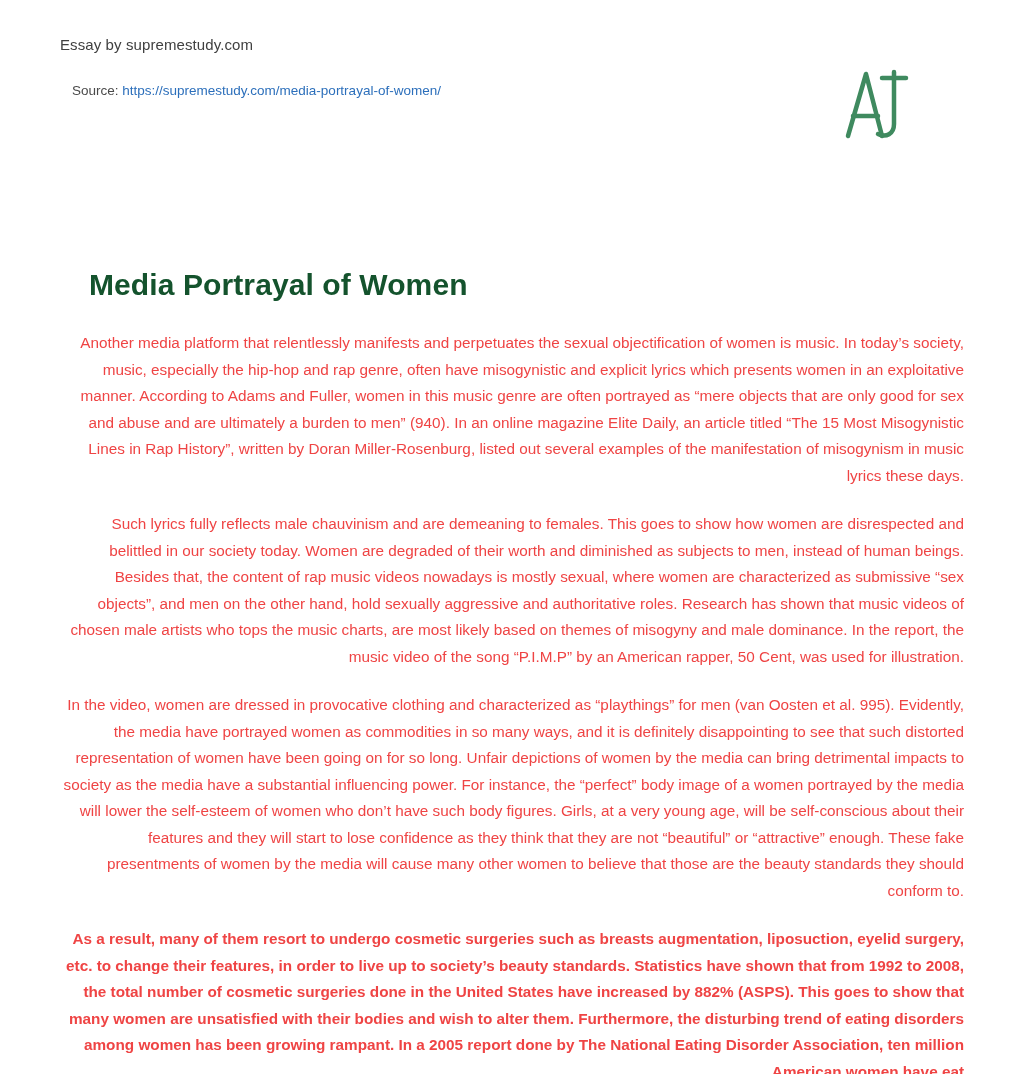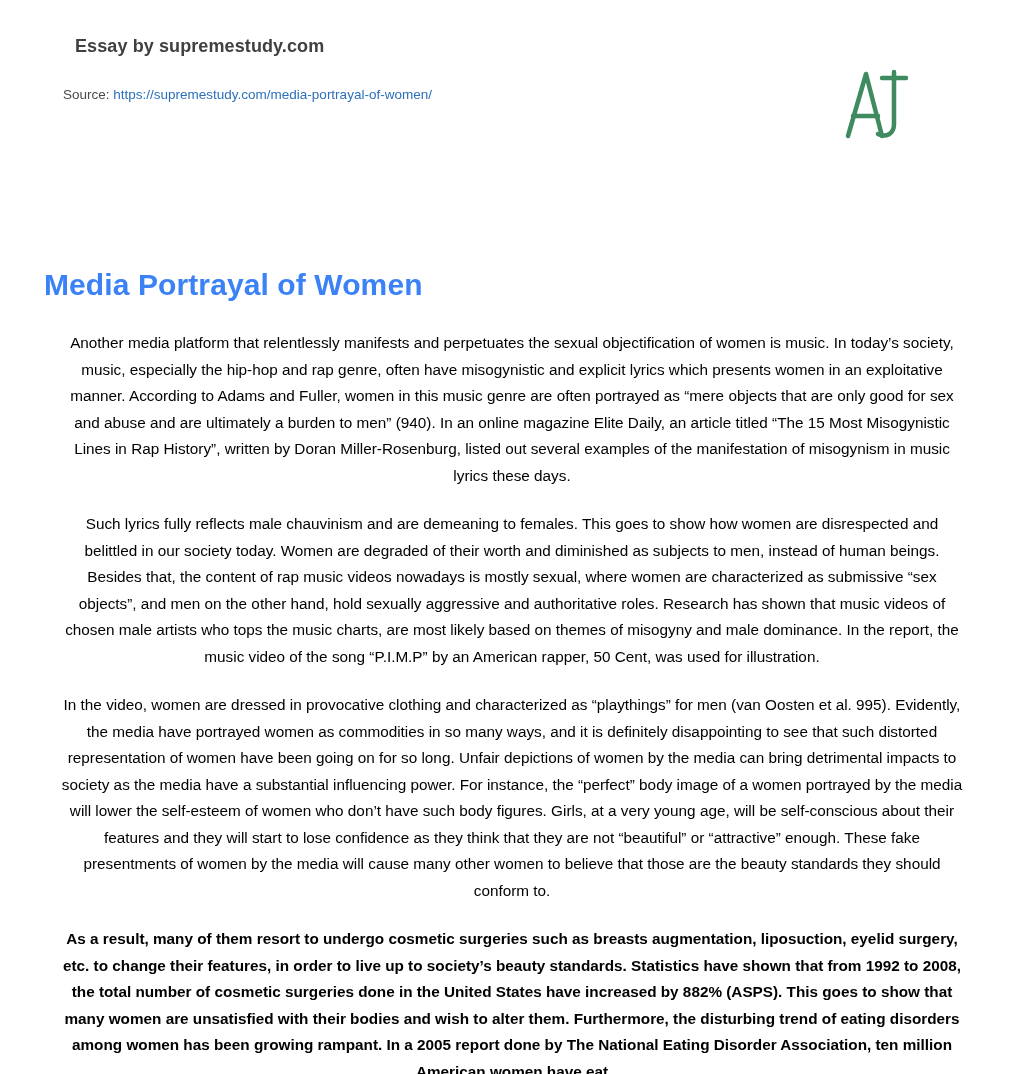--- a/index.html
+++ b/index.html
@@ -21,33 +21,33 @@
     box-sizing: border-box;
     padding: 0;
   }
   .header {
     position: relative;
     padding: 36px 60px 0 60px;
     min-height: 150px;
     box-sizing: border-box;
   }
   .essay-by {
-    font-size: 18px;
+    font-size: 15px;
     color: #404040;
     letter-spacing: 0.1px;
-    margin: 0 0 30px 15px;
-    font-weight: 700;
+    margin: 0 0 30px 0;
+    font-weight: 400;
   }
   .essay-by .domain {
     color: #404040;
   }
   .source-line {
     font-size: 13.5px;
     color: #4a4a4a;
-    margin: 3px;
+    margin: 12px;
   }
   .source-label {
     color: #4a4a4a;
   }
   .source-url {
     color: #2c6fbb;
     text-decoration: none;
     word-break: break-all;
   }
   .logo {
@@ -56,35 +56,35 @@
     top: 58px;
     width: 120px;
     height: 96px;
   }
   .logo svg {
     display: block;
   }
   .title {
     font-size: 30px;
     font-weight: 700;
-    color: #3b82f6;
+    color: #14532d;
     margin: 118px 0 0 0;
-    padding: 0 44px;
+    padding: 0 89px;
     letter-spacing: 0.1px;
   }
   .body-copy {
     padding: 0 60px;
     margin-top: 28px;
   }
   .body-copy p {
     font-size: 15.3px;
     line-height: 26.5px;
-    color: #000000;
+    color: #ef4444;
     margin: 0 0 22px 0;
-    text-align: center;
+    text-align: right;
   }
   .body-copy p:last-child {
     margin-bottom: 0;
     font-weight: bold;
   }
 </style>
 </head>
 <body>
 
 <div class="page">

